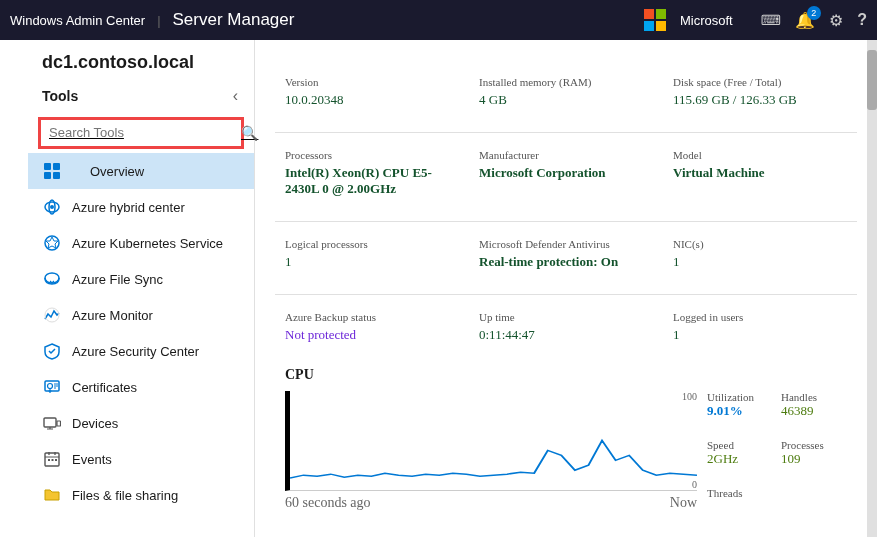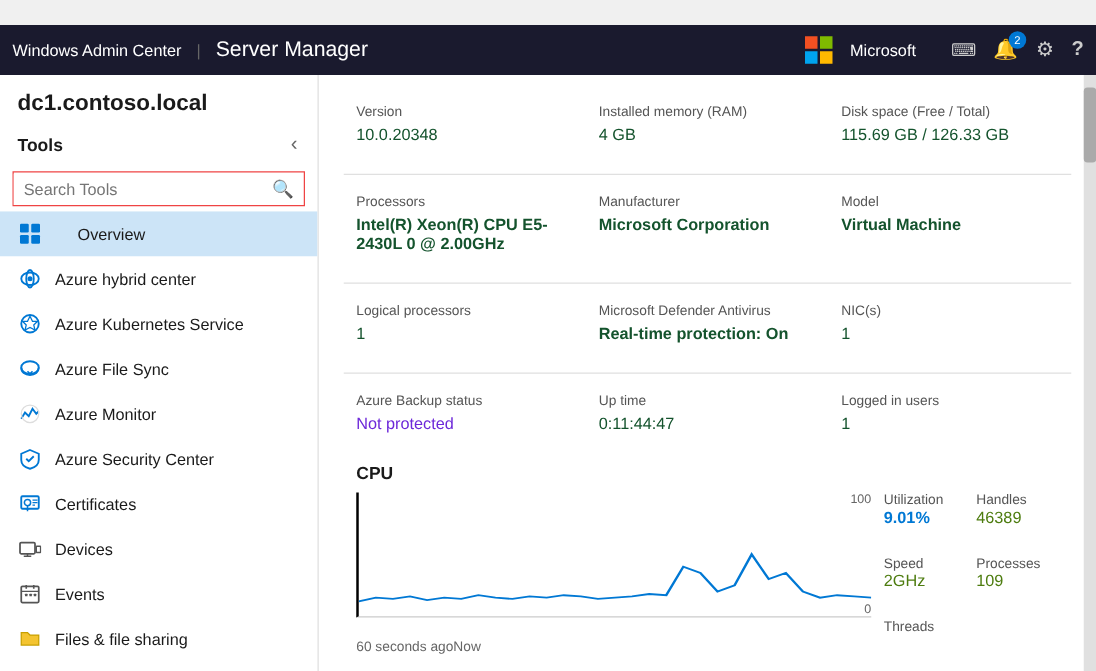--- a/index.html
+++ b/index.html
@@ -7,76 +7,75 @@
 
     
     .topbar {
       background: #1a1a2e;
       height: 40px;
       display: flex;
       align-items: center;
       padding: 0 10px;
       color: #fff;
       gap: 8px;
-      margin-top: 20px;
     }
     .topbar-title { font-size: 13px; color: #fff; font-weight: 400; }
     .topbar-divider { color: #666; margin: 0 4px; }
     .topbar-server { font-size: 17px; color: #fff; display: flex; align-items: center; gap: 4px; }
     .topbar-spacer { flex: 1; }
     .logo-sq { width: 10px; height: 10px; }
     .logo-red { background: #f25022; }
     .logo-green { background: #7fba00; }
     .logo-blue { background: #00a4ef; }
     .logo-yellow { background: #ffb900; }
     .logo-grid { display: grid; grid-template-columns: 1fr 1fr; gap: 1px; width: 22px; height: 22px; }
     .topbar-brand { font-size: 13px; color: #fff; margin-left: 6px; }
     .topbar-icons { display: flex; align-items: center; gap: 14px; margin-left: 20px; }
     .topbar-icon { color: #ccc; font-size: 16px; cursor: pointer; position: relative; }
     .badge { position: absolute; top: -5px; right: -6px; background: #0078d4; color: #fff; border-radius: 50%; font-size: 9px; width: 14px; height: 14px; display: flex; align-items: center; justify-content: center; }
 
     
     .main-layout { display: flex; height: 497px; background: #fff; }
 
     
-    .left-panel { width: 255px; min-width: 255px; background: #fff; border-right: 1px solid #e0e0e0; display: flex; flex-direction: column; }
+    .left-panel { width: 255px; min-width: 255px; background: #fff; border-right: 1px solid #e0e0e0; display: flex; flex-direction: column; padding-left: 28px; }
     .server-title { padding: 12px 14px 8px 14px; font-size: 18px; font-weight: 600; color: #1a1a1a; }
     .tools-header { display: flex; align-items: center; justify-content: space-between; padding: 4px 10px 4px 14px; }
     .tools-label { font-size: 14px; font-weight: 600; color: #1a1a1a; }
     .collapse-btn { cursor: pointer; color: #666; font-size: 16px; padding: 2px 6px; }
-    .search-box { margin: 6px 10px 4px 10px; display: flex; align-items: flex-end; border: 1px solid #ef4444; }
+    .search-box { margin: 6px 10px 4px 10px; display: flex; align-items: flex-start; border: 3px solid #ef4444; text-decoration: underline; }
     .search-input { flex: 1; border: none; outline: none; padding: 5px 8px; font-size: 13px; color: #666; }
     .search-btn { padding: 5px 8px; background: none; border: none; cursor: pointer; color: #333; font-size: 14px; }
 
     .nav-list { overflow-y: auto; flex: 1; }
     .nav-item { display: flex; align-items: center; padding: 8px 10px 8px 14px; cursor: pointer; color: #1a1a1a; gap: 10px; position: relative; }
     .nav-item.active { background: #cce4f7; gap: 28px; }
     .nav-icon { width: 20px; height: 20px; display: flex; align-items: center; justify-content: center; flex-shrink: 0; }
     .nav-label { font-size: 13px; flex: 1; }
     .nav-item .ext-icon { font-size: 11px; color: #555; }
 
     
     .right-panel { flex: 1; display: flex; flex-direction: column; overflow: hidden; position: relative; }
-    .content-area { flex: 1; overflow-y: auto; padding: 16px 20px; }
+    .content-area { flex: 1; overflow-y: auto; padding: 28px 20px; font-family: Liberation Serif, serif; }
 
     
     .stats-grid { display: grid; grid-template-columns: 1fr 1fr 1fr; gap: 0; margin-bottom: 10px; }
     .stat-item { padding: 8px 10px 14px 10px; }
     .stat-label { font-size: 11px; color: #555; margin-bottom: 4px; }
     .stat-value { font-size: 13px; color: #14532d; }
     .stat-value.bold { font-weight: 700; }
     .stat-value.link { color: #6d28d9; cursor: pointer; }
     .stat-divider { border-bottom: 1px solid #e0e0e0; margin-bottom: 8px; }
 
     
     .cpu-section { padding: 0 10px; }
     .cpu-title { font-size: 14px; font-weight: 600; margin-bottom: 8px; color: #1a1a1a; }
     .cpu-content { display: flex; gap: 10px; }
-    .cpu-chart { flex: 1; position: relative; height: 100px; border-bottom: 1px solid #ccc; border-left: 2px solid #000000; }
-    .chart-labels { display: flex; font-size: 11px; color: #666; margin-top: 18px; }
+    .cpu-chart { flex: 1; position: relative; height: 100px; border-bottom: 1px solid #ccc; border-left: 5px solid #000000; }
+    .chart-labels { display: flex; justify-content: space-between; font-size: 14px; color: #666; margin-top: 4px; }
     .chart-max { position: absolute; top: 0; right: 0; font-size: 10px; color: #666; }
     .chart-zero { position: absolute; bottom: 0; right: 0; font-size: 10px; color: #666; }
     .cpu-stats { width: 140px; display: grid; grid-template-columns: 1fr 1fr; gap: 8px; }
     .cpu-stat { }
     .cpu-stat-label { font-size: 11px; color: #555; }
     .cpu-stat-value { font-size: 13px; color: #0078d4; font-weight: 700; }
     .cpu-stat-value.dark { color: #4d7c0f; font-weight: 400; }
 
     
     .right-scrollbar { width: 10px; background: #e0e0e0; position: absolute; right: 0; top: 0; bottom: 0; }

